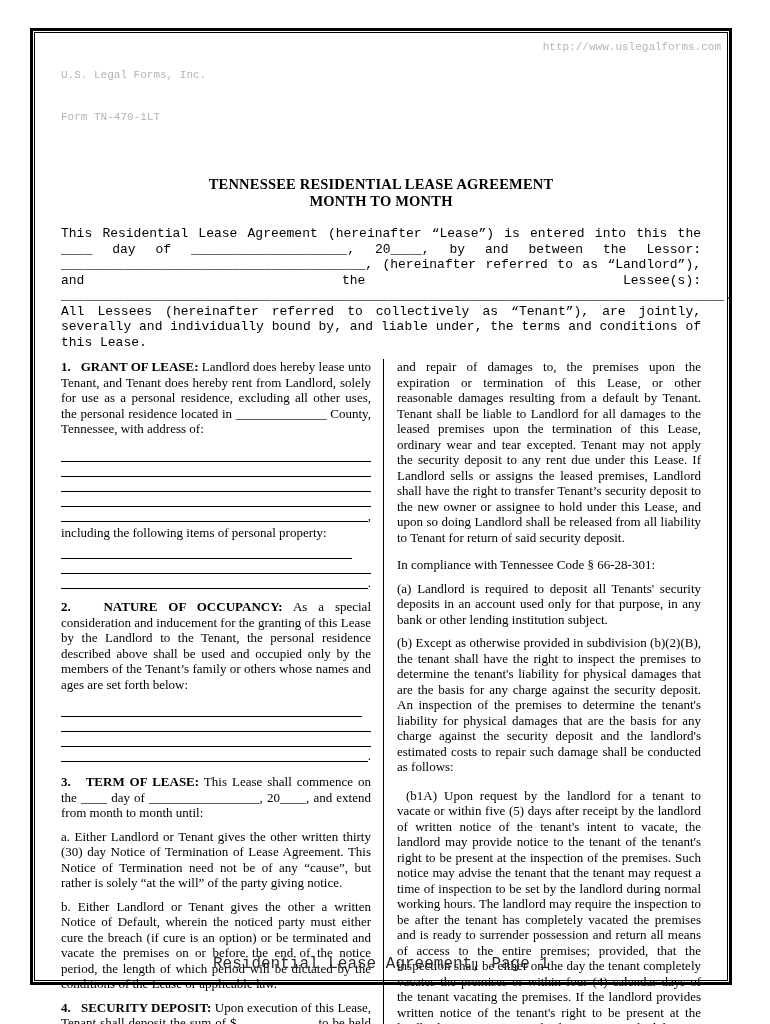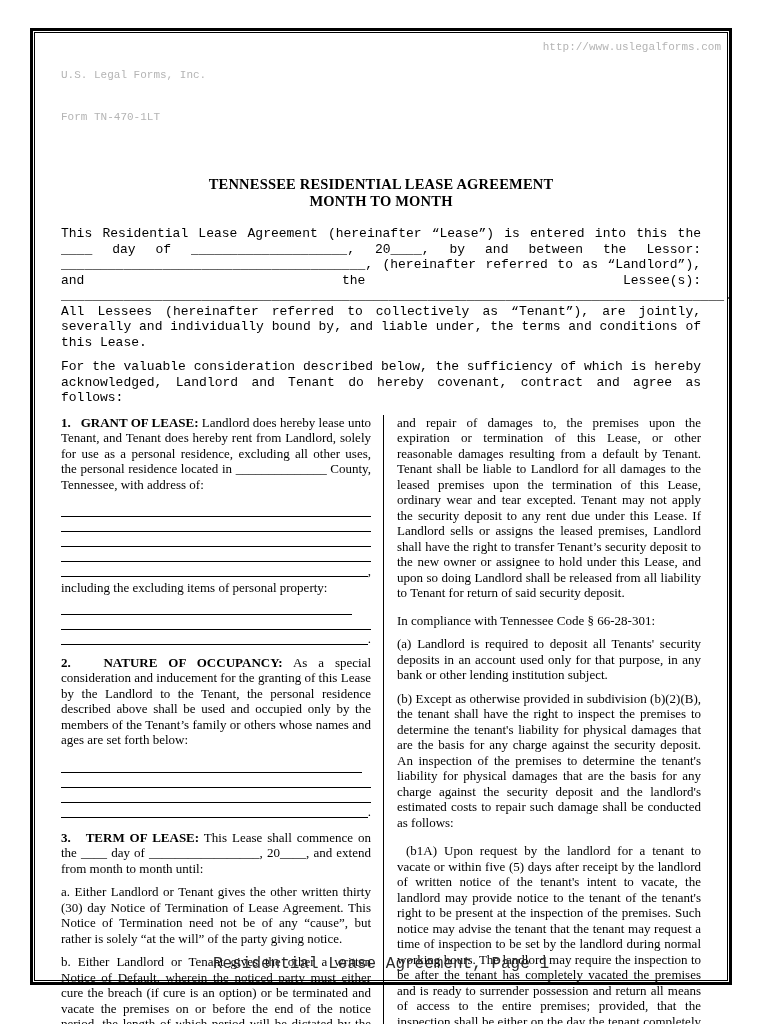--- a/index.html
+++ b/index.html
@@ -79,21 +79,20 @@
         <div class="hdr-right">http://www.uslegalforms.com</div>
       </div>
 
       <div class="title-block">
         <div>TENNESSEE RESIDENTIAL LEASE AGREEMENT</div>
         <div>MONTH TO MONTH</div>
       </div>
 
       <div class="intro">
         <p>This Residential Lease Agreement (hereinafter “Lease”) is entered into this the ____ day of ____________________, 20____, by and between the Lessor: _______________________________________, (hereinafter referred to as “Landlord”), and the Lessee(s): _____________________________________________________________________________________. All Lessees (hereinafter referred to collectively as “Tenant”), are jointly, severally and individually bound by, and liable under, the terms and conditions of this Lease.</p>
-        <p>For the valuable consideration described below, the sufficiency of which is hereby acknowledged, Landlord and Tenant do hereby covenant, contract and agree as follows:</p>
       </div>
 
       <div class="cols">
 
         <div class="col-left">
           <p><b class="sec-head">1.&nbsp;&nbsp;&nbsp;GRANT OF LEASE:</b><span> Landlord does hereby lease unto Tenant, and Tenant does hereby rent from Landlord, solely for use as a personal residence, excluding all other uses, the personal residence located in ______________ County, Tennessee, with address of:</span></p>
 
           <div class="bl-group">
             <div class="bl">
                 <span class="line"></span>
@@ -110,21 +109,21 @@
             <div class="bl">
                 <span class="line"></span>
                 <span class="suffix"></span>
               </div>
             <div class="bl">
                 <span class="line"></span>
                 <span class="suffix">,</span>
               </div>
           </div>
 
-          <div class="label-line">including the excluding items of personal property:</div>
+          <div class="label-line">including the following items of personal property:</div>
 
           <div class="bl-group" style="margin-bottom:10px;">
             <div class="bl">
                 <span class="line w94"></span>
                 <span class="suffix"></span>
               </div>
             <div class="bl">
                 <span class="line"></span>
                 <span class="suffix"></span>
               </div>

